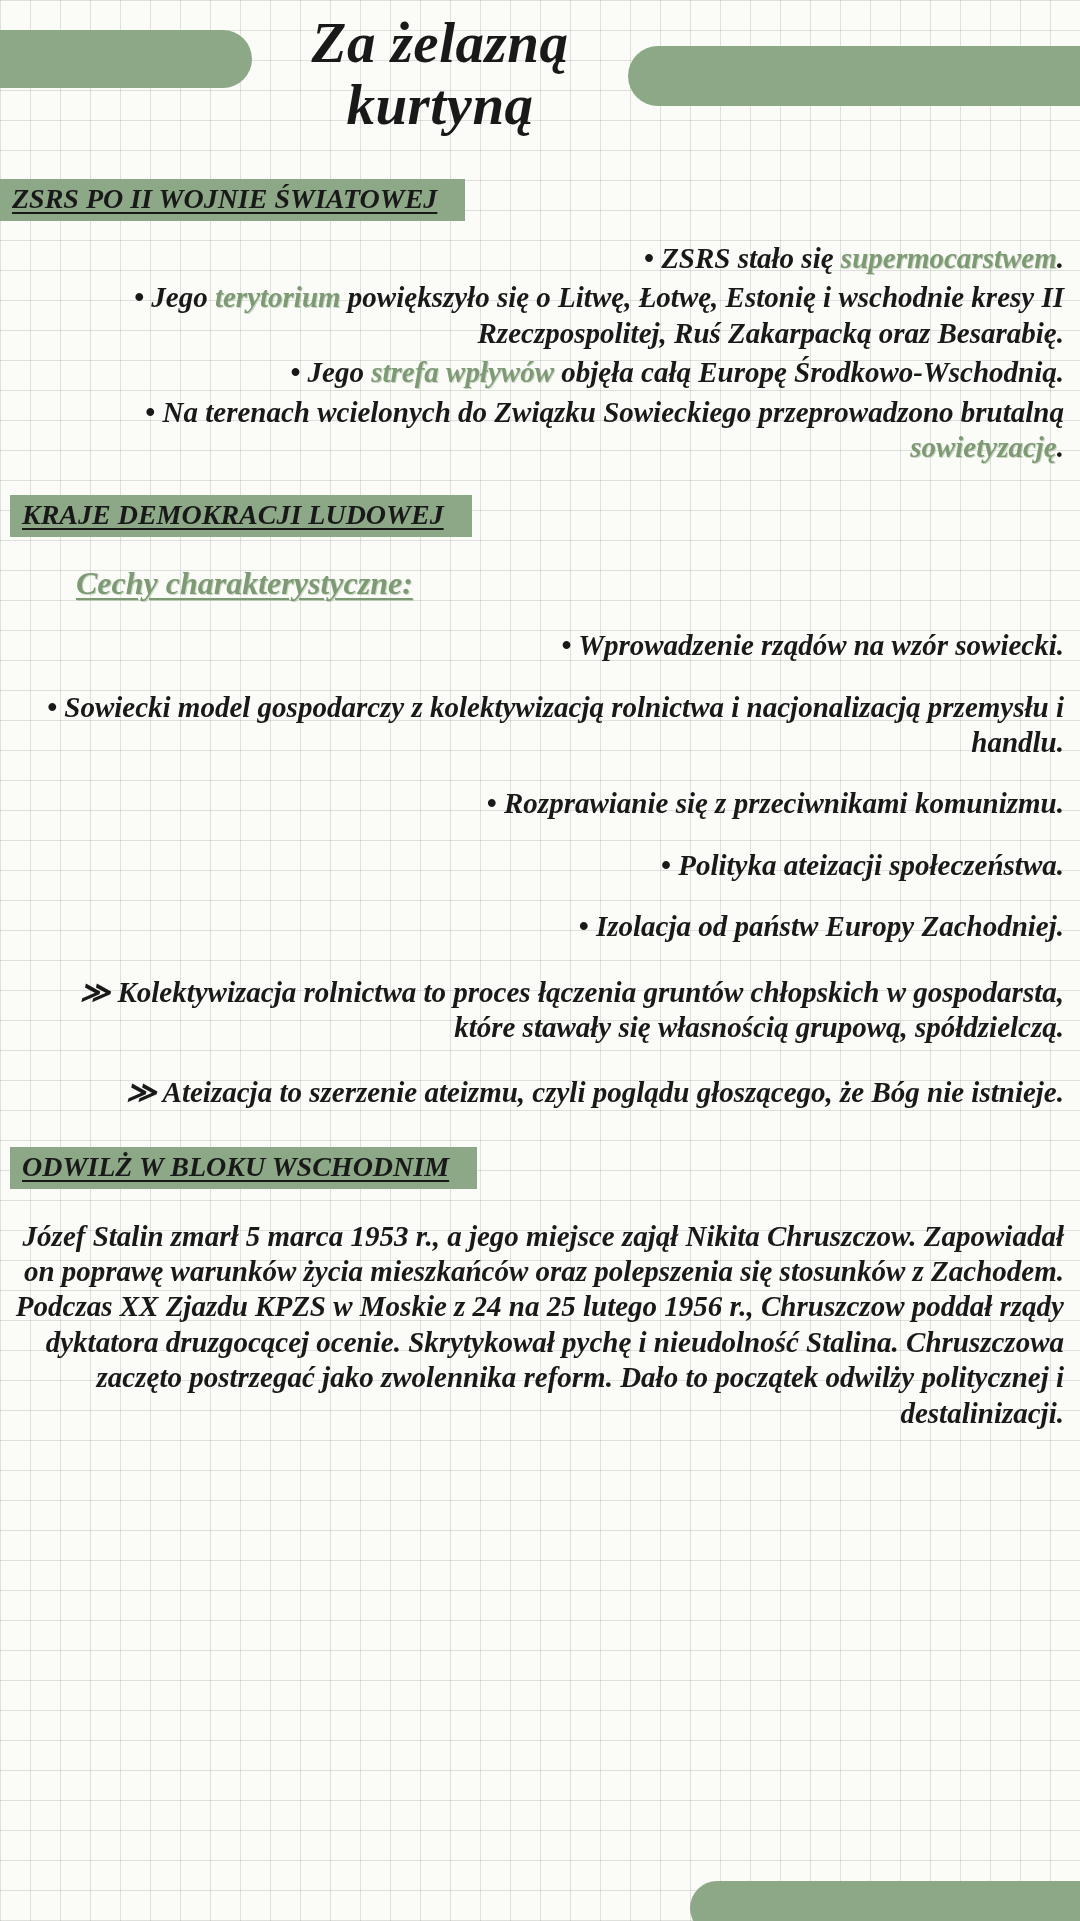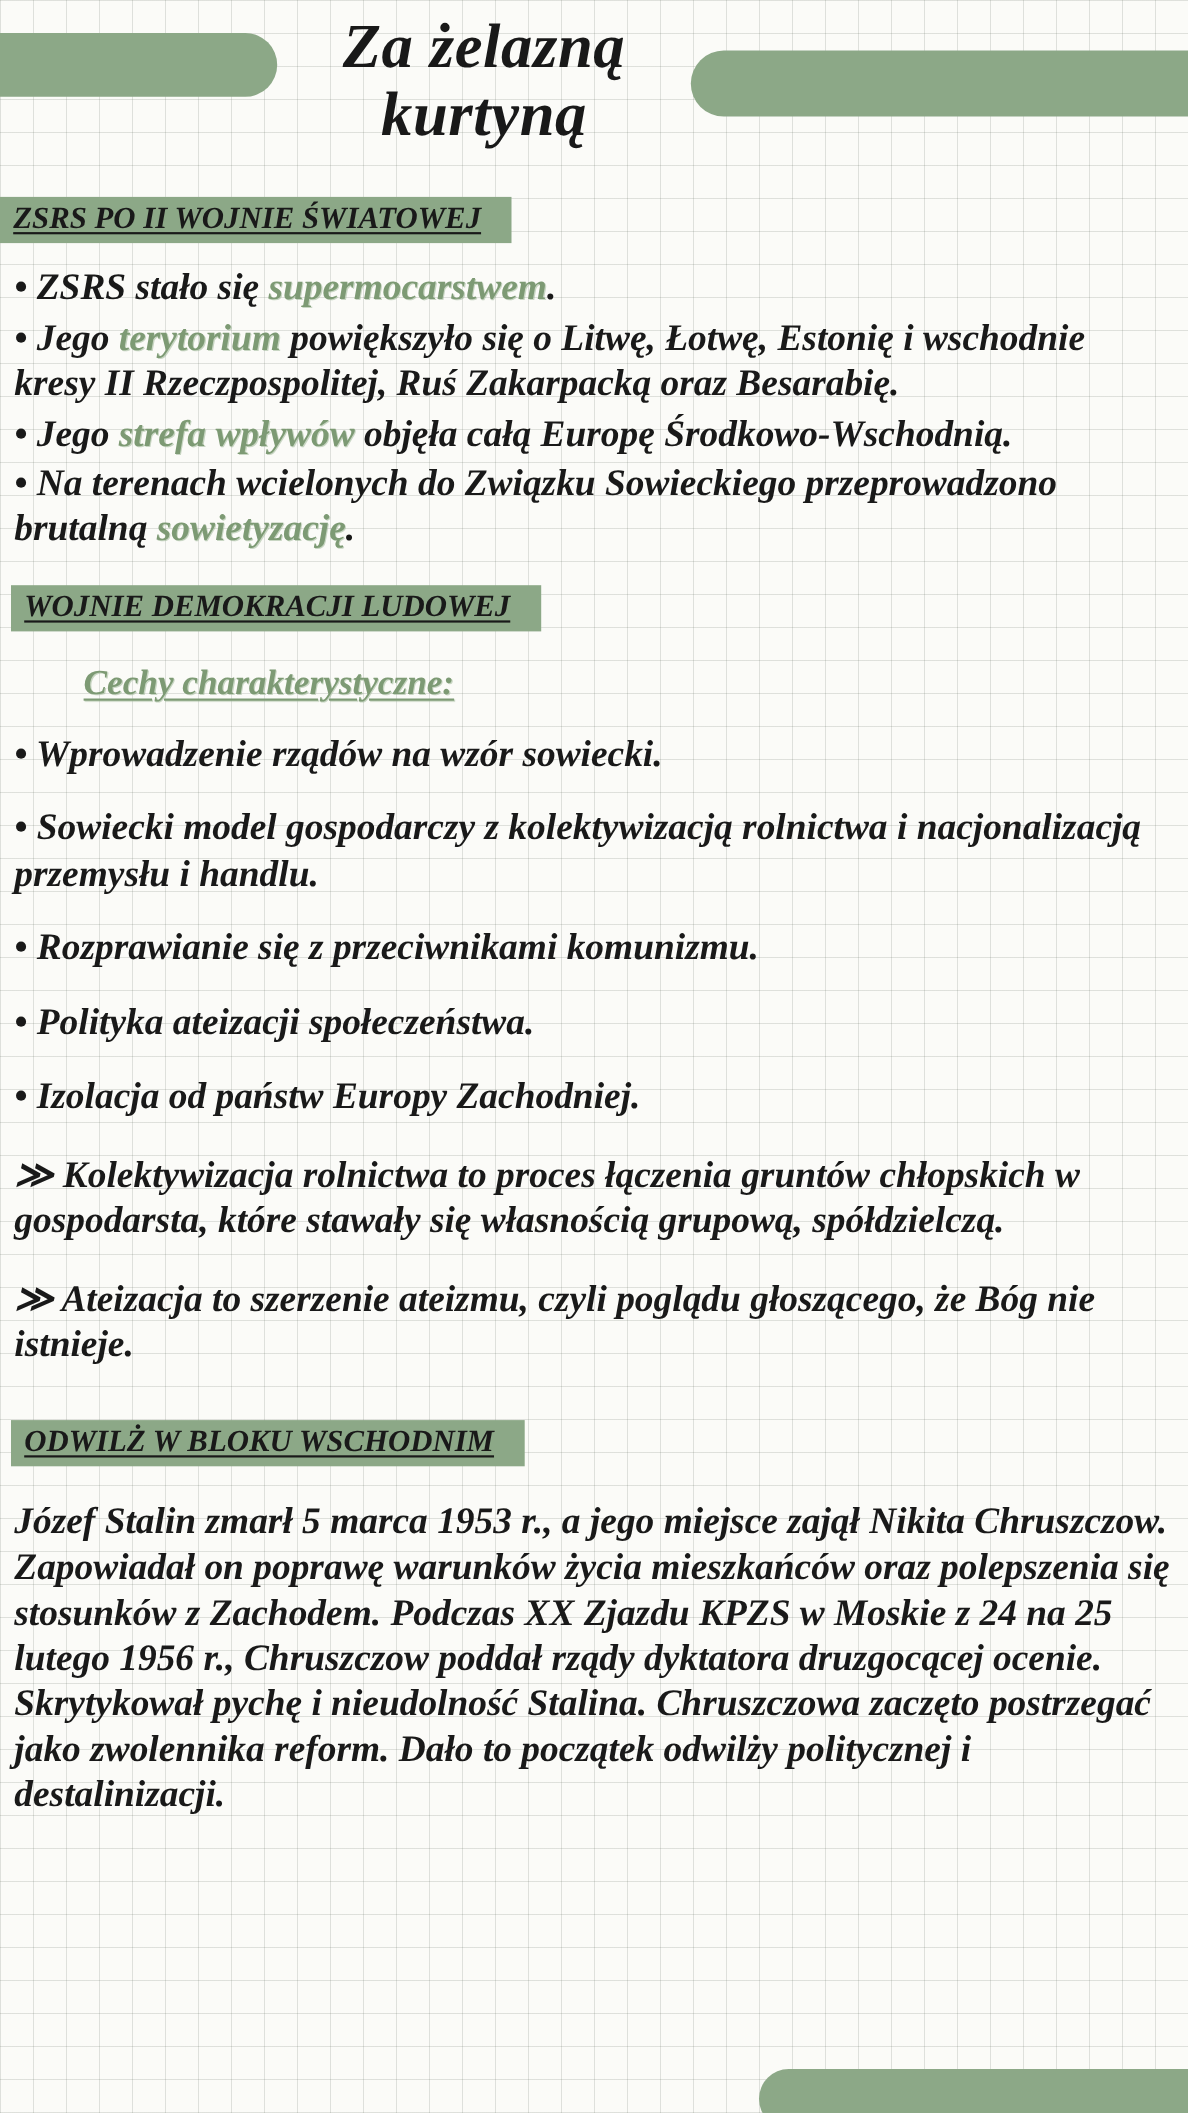--- a/index.html
+++ b/index.html
@@ -69,42 +69,43 @@
     font-size: 28px;
     text-decoration: underline;
     text-decoration-thickness: 2px;
     text-underline-offset: 4px;
     text-align: center;
   }
   
   .bt {
     margin: 0;
     padding: 0 16px 0 13px;
-    font-size: 34px;
+    font-size: 29px;
     line-height: 1.22;
     position: relative;
     z-index: 2;
+    text-align: right;
   }
   .group1 { margin-top: 20px; }
   .group1 .bt + .bt { margin-top: 4px; }
   .hrow.second { margin-top: 30px; }
   .subheading {
     margin: 28px 0 0 76px;
     font-size: 32px;
     color: #7d9a74;
     text-decoration: underline;
     text-decoration-thickness: 2px;
     text-underline-offset: 4px;
     text-shadow: 1px 1px 0 rgba(158,184,152,0.55);
     position: relative;
     z-index: 2;
   }
   .group2 .bt { margin-top: 26px; }
   .defs .bt { margin-top: 30px; font-family: Liberation Serif, serif; }
-  .hrow.third { margin-top: 47px; }
+  .hrow.third { margin-top: 36px; }
   .para { margin-top: 30px; }
   .gw {
     color: #7d9a74;
     text-shadow: 1px 1px 0 rgba(158,184,152,0.55);
   }
 </style>
 </head>
 <body>
 
 <div class="page">
@@ -123,21 +124,21 @@
   </div>
 
   <div class="group1">
     <p class="bt"><span>• ZSRS stało się </span><span class="gw">supermocarstwem</span><span>.</span></p>
     <p class="bt"><span>• Jego </span><span class="gw">terytorium</span><span> powiększyło się o Litwę, Łotwę, Estonię i wschodnie kresy II Rzeczpospolitej, Ruś Zakarpacką oraz Besarabię.</span></p>
     <p class="bt"><span>• Jego </span><span class="gw">strefa wpływów</span><span> objęła całą Europę Środkowo-Wschodnią.</span></p>
     <p class="bt"><span>• Na terenach wcielonych do Związku Sowieckiego przeprowadzono brutalną </span><span class="gw">sowietyzację</span><span>.</span></p>
   </div>
 
   <div class="hrow second">
-    <span class="hbar indent"><span class="htext">WOJNIE DEMOKRACJI LUDOWEJ</span></span>
+    <span class="hbar indent"><span class="htext">KRAJE DEMOKRACJI LUDOWEJ</span></span>
   </div>
 
   <p class="subheading">Cechy charakterystyczne:</p>
 
   <div class="group2">
     <p class="bt">• Wprowadzenie rządów na wzór sowiecki.</p>
     <p class="bt">• Sowiecki model gospodarczy z kolektywizacją rolnictwa i nacjonalizacją przemysłu i handlu.</p>
     <p class="bt">• Rozprawianie się z przeciwnikami komunizmu.</p>
     <p class="bt">• Polityka ateizacji społeczeństwa.</p>
     <p class="bt">• Izolacja od państw Europy Zachodniej.</p>

